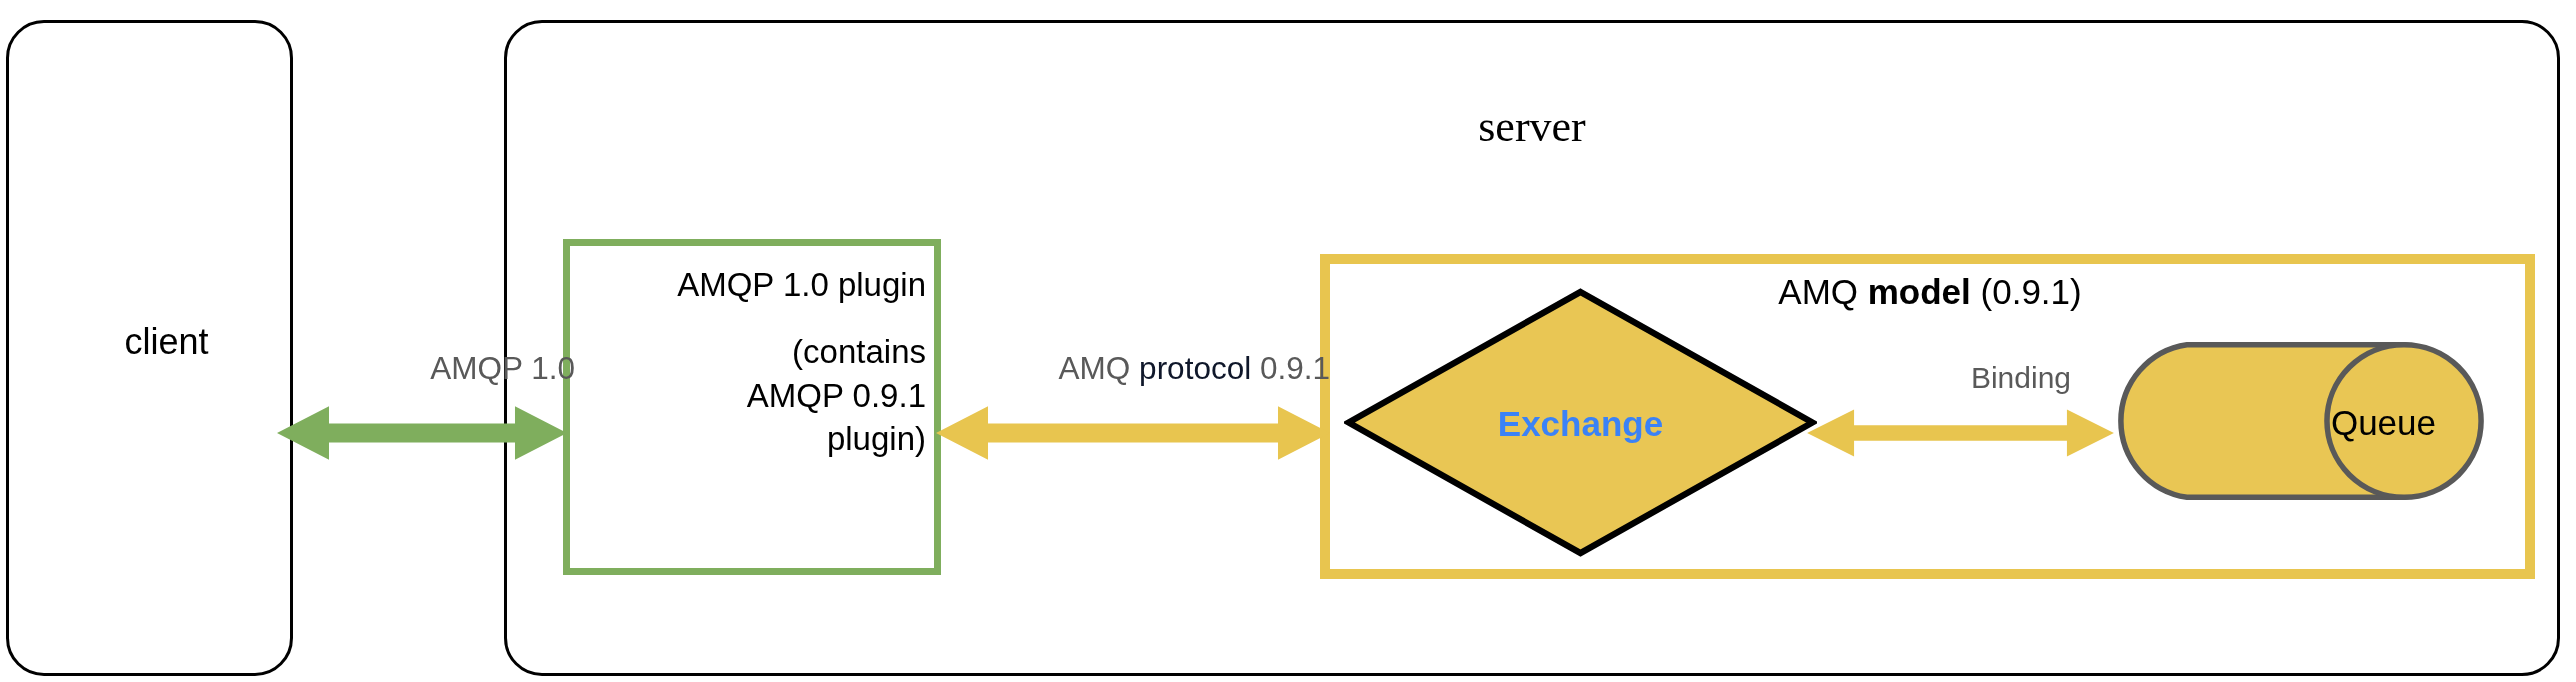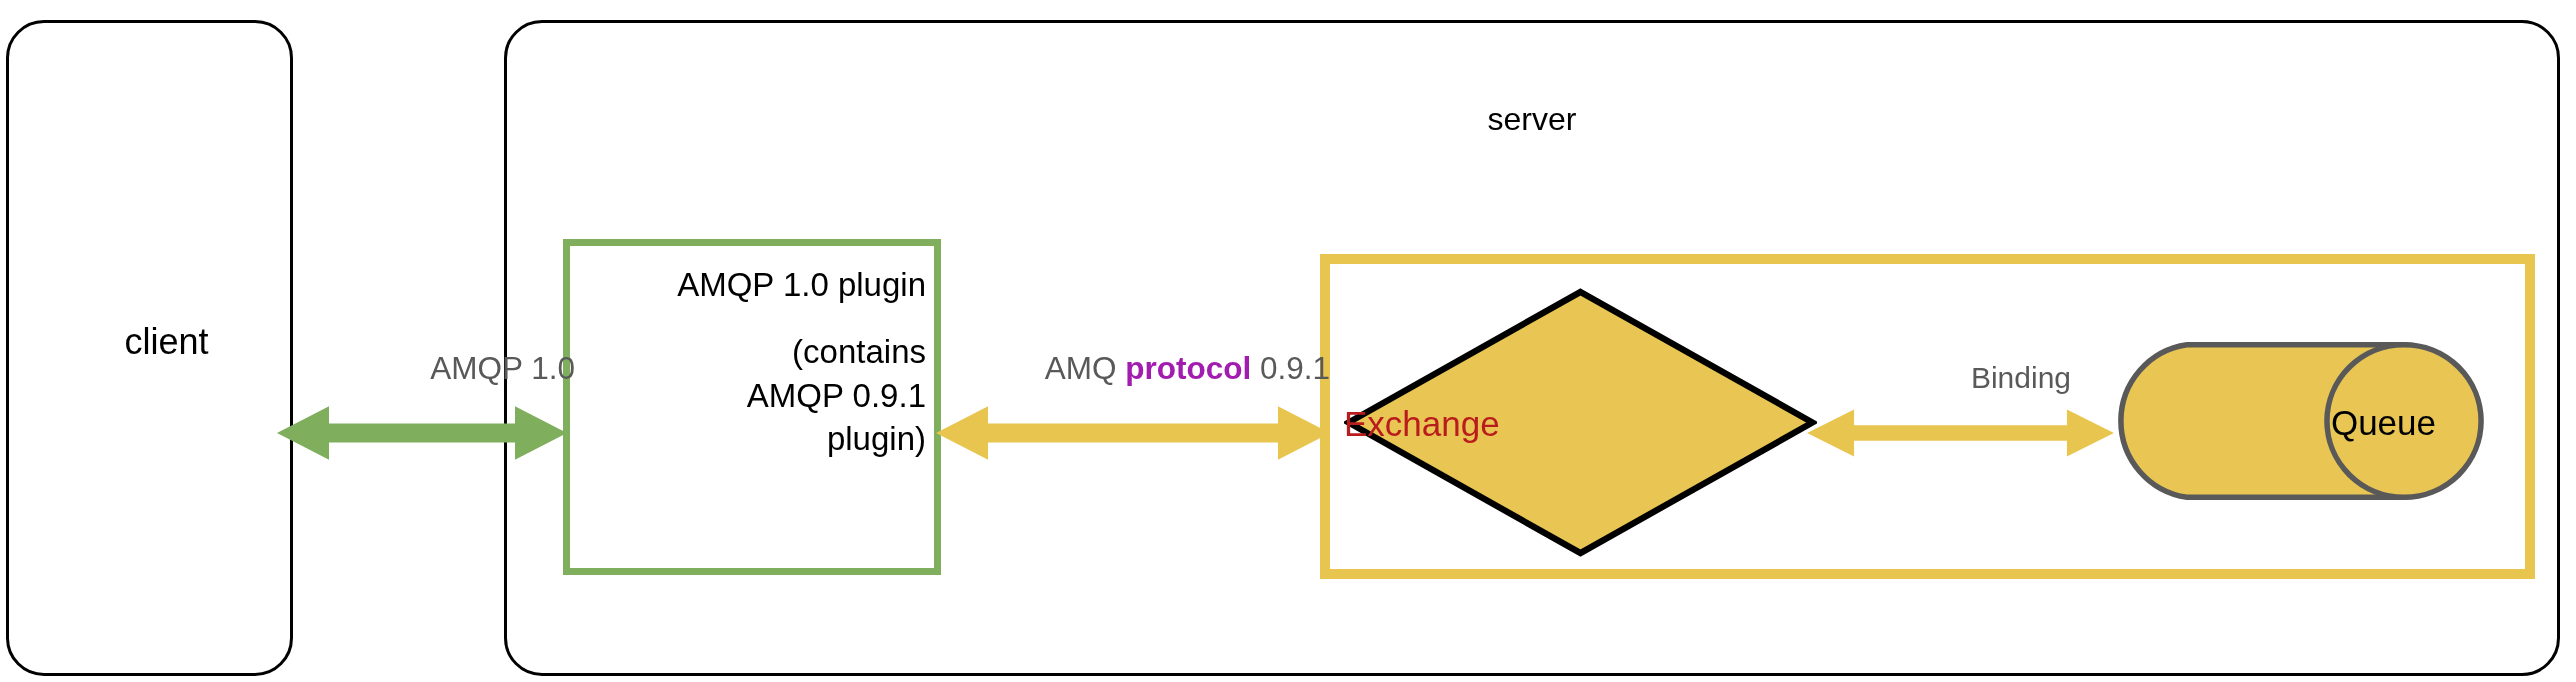--- a/index.html
+++ b/index.html
@@ -34,21 +34,22 @@
     color: #000000;
     white-space: nowrap;
     line-height: 1.25;
   }
   #client-label {
     left: 23px; top: 319px; width: 287px;
     font-size: 36px;
   }
   #server-label {
     left: 504px; top: 99px; width: 2056px;
-    font-size: 32px;
+    font-size: 44px;
+    font-family: Liberation Serif, serif;
   }
 
   
   #plugin-box {
     left: 563px; top: 239px; width: 378px; height: 336px;
     border: 7px solid #7FAE5D;
     background: #ffffff;
   }
   #plugin-text {
     position: absolute;
@@ -77,24 +78,25 @@
   #amq-model-label b { font-weight: 700; }
 
   
   #exchange-wrap {
     position: absolute;
     left: 1344px; top: 288px; width: 473px; height: 269px;
   }
   #exchange-label {
     position: absolute;
     left: 1344px; top: 404px; width: 473px;
-    text-align: left;
-    color: #b91c1c;
+    text-align: center;
+    color: #3b82f6;
     font-size: 35px;
     white-space: nowrap;
+    font-weight: bold;
   }
 
   
   #queue-wrap {
     position: absolute;
     left: 2105px; top: 340px; width: 381px; height: 162px;
   }
   #queue-label {
     position: absolute;
     left: 2105px; top: 403px; width: 331px;
@@ -117,21 +119,21 @@
     text-align: right;
   }
   #label-amqp10 {
     left: 260px; top: 350px; width: 315px;
     font-size: 31.5px;
   }
   #label-protocol {
     left: 920px; top: 350px; width: 410px;
     font-size: 31.5px;
   }
-  #label-protocol b { font-weight: 700; color:#a21caf;margin-top:36px; }
+  #label-protocol b { font-weight: 400; color:#0f172a;margin-top:36px; }
   #label-binding {
     left: 1772px; top: 361px; width: 299px;
     font-size: 30px;
   }
 </style>
 </head>
 <body>
 
 <div id="canvas">
 
@@ -144,20 +146,21 @@
   <div class="box" id="plugin-box"></div>
   <div id="plugin-text">
     <span>AMQP 1.0 plugin</span>
     <span class="gap"></span>
     <span>(contains</span><br>
     <span>AMQP 0.9.1</span><br>
     <span>plugin)</span>
   </div>
 
   <div class="box" id="amq-model-box"></div>
+  <div id="amq-model-label"><span>AMQ </span><b>model</b><span> (0.9.1)</span></div>
 
   <div id="exchange-wrap">
     <svg width="473" height="269" viewBox="0 0 600 342">
       <polygon points="300,5 595,171 300,337 5,171" fill="#E9C654" stroke="#000000" stroke-width="8"></polygon>
     </svg>
   </div>
   <div id="exchange-label">Exchange</div>
 
   <div id="queue-wrap">
     <svg width="381" height="162" viewBox="0 0 484 206">

